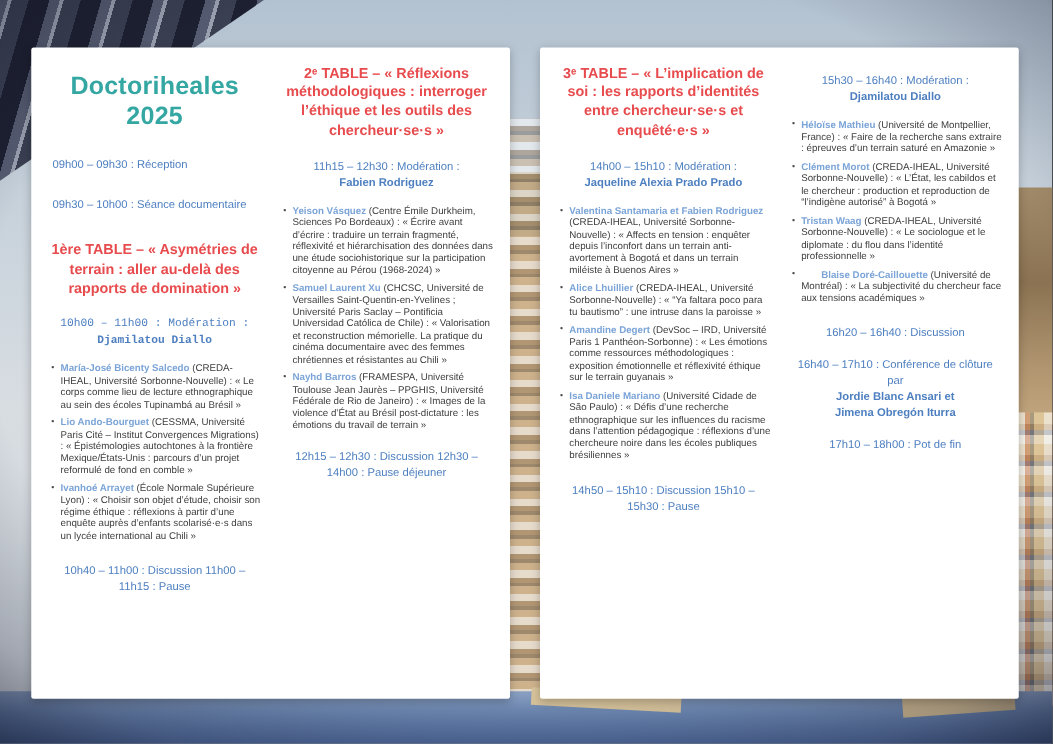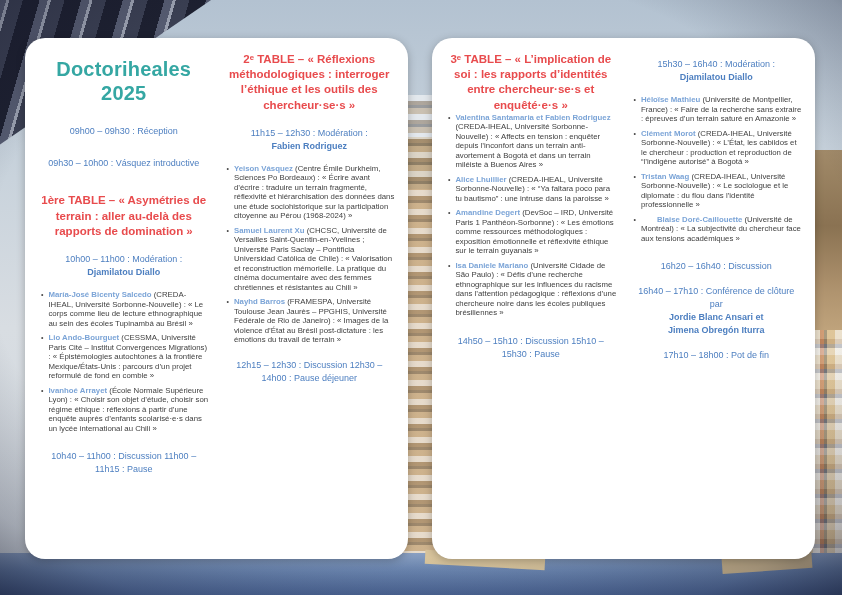--- a/index.html
+++ b/index.html
@@ -37,32 +37,32 @@
   }
   .bg-curb-left{left:425px;bottom:28px;width:120px;height:14px;background:#d8c49c;transform:rotate(3deg);}
   .bg-curb-right{right:30px;bottom:24px;width:90px;height:16px;background:#d3bd93;transform:rotate(-4deg);}
   .bg-vignette{
     inset:0;
     background:radial-gradient(95% 92% at 50% 44%,rgba(0,0,0,0) 54%,rgba(16,18,38,.25) 70%,rgba(10,12,30,.88) 92%,#070a1c 100%);
   }
   
   .card{
     position:absolute;top:38px;height:521px;width:383px;background:#ffffff;
-    border-radius:20px;box-sizing:border-box;display:flex;gap:14px;
+    border-radius:2px;box-sizing:border-box;display:flex;gap:14px;
     padding:6px 13px 10px;box-shadow:0 2px 8px rgba(0,0,0,.25);
   }
   .card-left{left:25px;}
   .card-right{left:432px;}
   .col{flex:1;min-width:0;display:flex;flex-direction:column;}
   
   .event-title{
     margin:14px 0 0;text-align:center;font-size:20px;font-weight:bold;
     line-height:1.18;letter-spacing:.2px;
   }
-  .sched{text-align:center;font-size:9px;line-height:1.35;margin:20px 4px 0;}
+  .sched{font-size:9px;line-height:1.35;margin:20px 4px 0;}
   .tbl{
     margin:8px 0 0;text-align:center;font-weight:bold;font-size:11.5px;line-height:1.32;
   }
   .col-first .tbl{margin-top:24px;}
   .mod{text-align:center;font-size:9px;line-height:1.45;margin:14px 0 11px;}
   .strong{font-weight:bold;}
   .speakers{margin:0;}
   .spk{display:flex;margin:0 0 5px;justify-content:flex-end;}
   .blt{flex:0 0 auto;font-size:7px;line-height:9.5px;margin:0 5px 0 3px;color:#4a4a4a;}
   .spk-body{margin:0;font-size:7.8px;line-height:1.22;color:#3e3e3e;text-align:left;}
@@ -86,23 +86,23 @@
   <div class="bg-layer bg-vignette"></div>
 
   <div class="card card-left">
 
     <div class="col col-first">
       <h1 class="event-title c-teal" style="color: rgb(53, 167, 163);">
         <span>Doctoriheales</span><br>
         <span>2025</span>
       </h1>
       <p class="sched c-blue" style="color: rgb(77, 127, 192);">09h00 – 09h30 : Réception</p>
-      <p class="sched c-blue" style="color: rgb(77, 127, 192);">09h30 – 10h00 : Vásquez introductive</p>
+      <p class="sched c-blue" style="color: rgb(77, 127, 192);">09h30 – 10h00 : Séance documentaire</p>
       <h2 class="tbl c-red" style="color: rgb(232, 75, 77);">1ère TABLE – « Asymétries de terrain : aller au-delà des rapports de domination »</h2>
-      <p class="mod c-blue" style="color: rgb(77, 127, 192);">
+      <p class="mod c-blue" style="color: rgb(77, 127, 192); font-family: Liberation Mono, monospace;">
         <span>10h00 – 11h00 : Modération :</span><br>
         <span class="strong">Djamilatou Diallo</span>
       </p>
       <div class="speakers">
         <div class="spk">
           <span class="blt">•</span>
           <p class="spk-body"><span class="spk-name c-name" style="color: rgb(123, 164, 215);">María-José Bicenty Salcedo</span> <span>(CREDA-IHEAL, Université Sorbonne-Nouvelle) : « Le corps comme lieu de lecture ethnographique au sein des écoles Tupinambá au Brésil »</span></p>
         </div>
         <div class="spk">
           <span class="blt">•</span>
@@ -137,20 +137,24 @@
         </div>
       </div>
       <p class="foot foot-tight c-blue" style="color: rgb(77, 127, 192);">12h15 – 12h30 : Discussion 12h30 – 14h00 : Pause déjeuner</p>
     </div>
   </div>
 
   <div class="card card-right">
 
     <div class="col">
       <h2 class="tbl c-red" style="color: rgb(232, 75, 77);">3ᵉ TABLE – « L’implication de soi : les rapports d’identités entre chercheur·se·s et enquêté·e·s »</h2>
+      <p class="mod c-blue" style="color: rgb(77, 127, 192);">
+        <span>14h00 – 15h10 : Modération :</span><br>
+        <span class="strong">Jaqueline Alexia Prado Prado</span>
+      </p>
       <div class="speakers">
         <div class="spk">
           <span class="blt">•</span>
           <p class="spk-body"><span class="spk-name c-name" style="color: rgb(123, 164, 215);">Valentina Santamaria et Fabien Rodriguez</span> <span>(CREDA-IHEAL, Université Sorbonne-Nouvelle) : « Affects en tension : enquêter depuis l’inconfort dans un terrain anti-avortement à Bogotá et dans un terrain miléiste à Buenos Aires »</span></p>
         </div>
         <div class="spk">
           <span class="blt">•</span>
           <p class="spk-body"><span class="spk-name c-name" style="color: rgb(123, 164, 215);">Alice Lhuillier</span> <span>(CREDA-IHEAL, Université Sorbonne-Nouvelle) : « “Ya faltara poco para tu bautismo” : une intruse dans la paroisse »</span></p>
         </div>
         <div class="spk">

